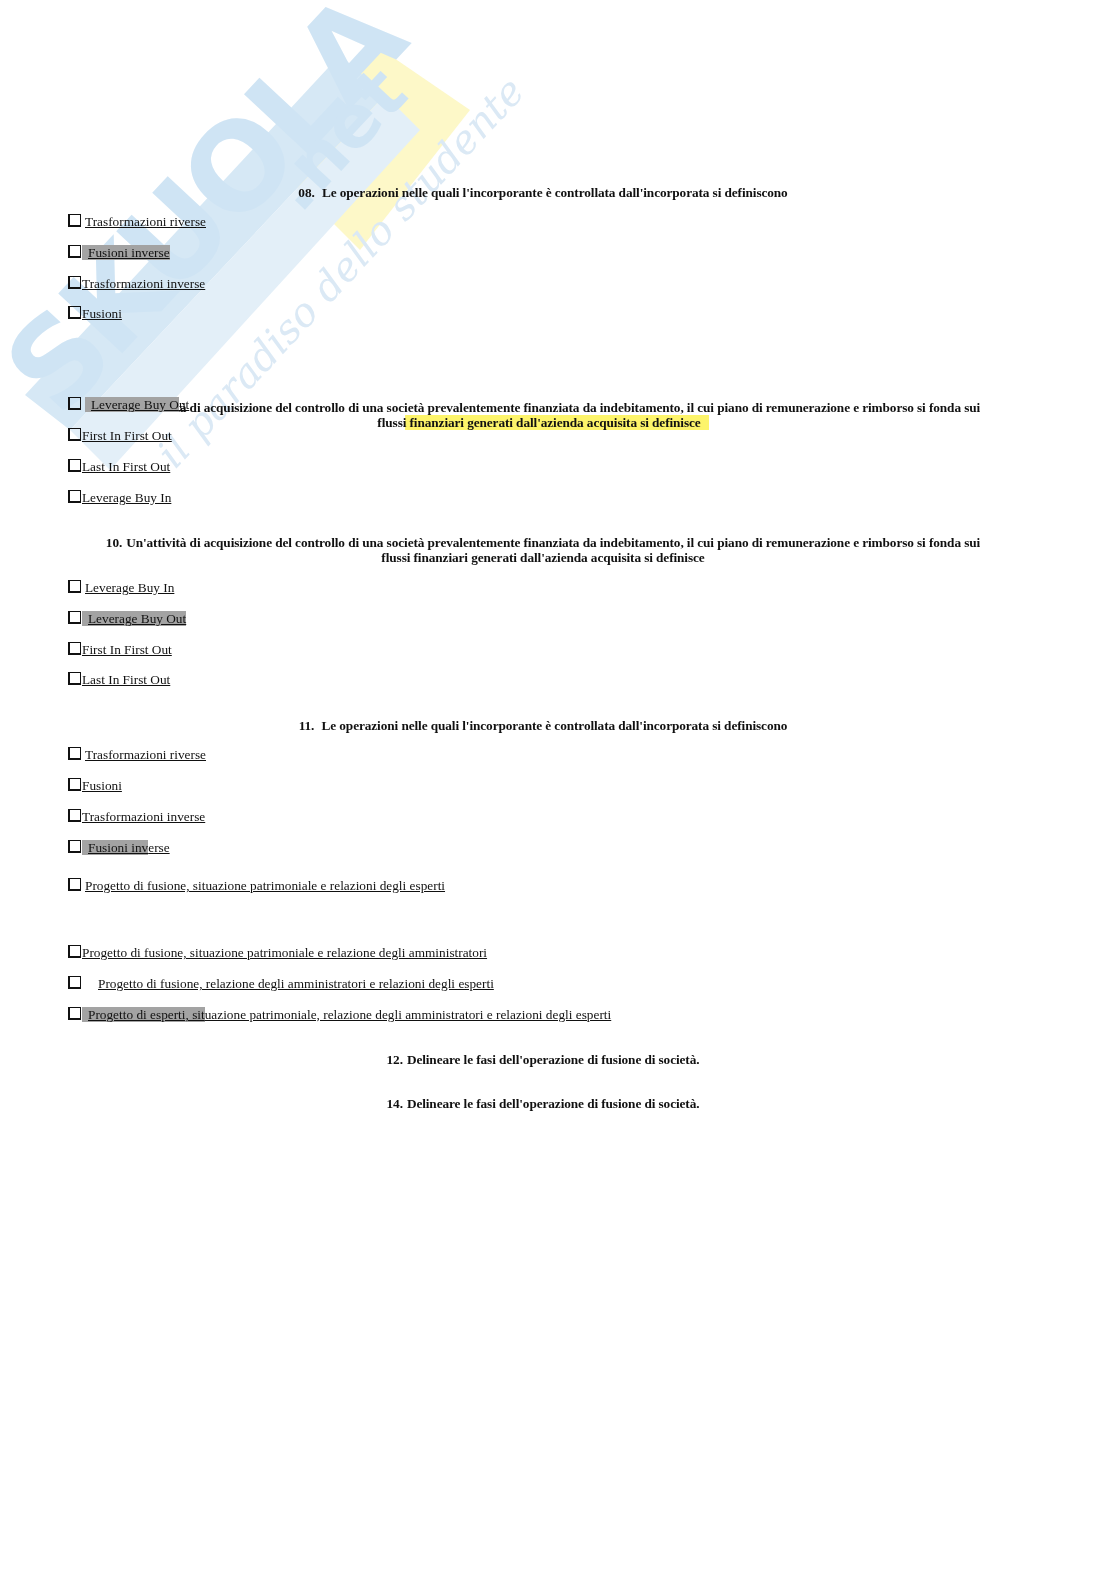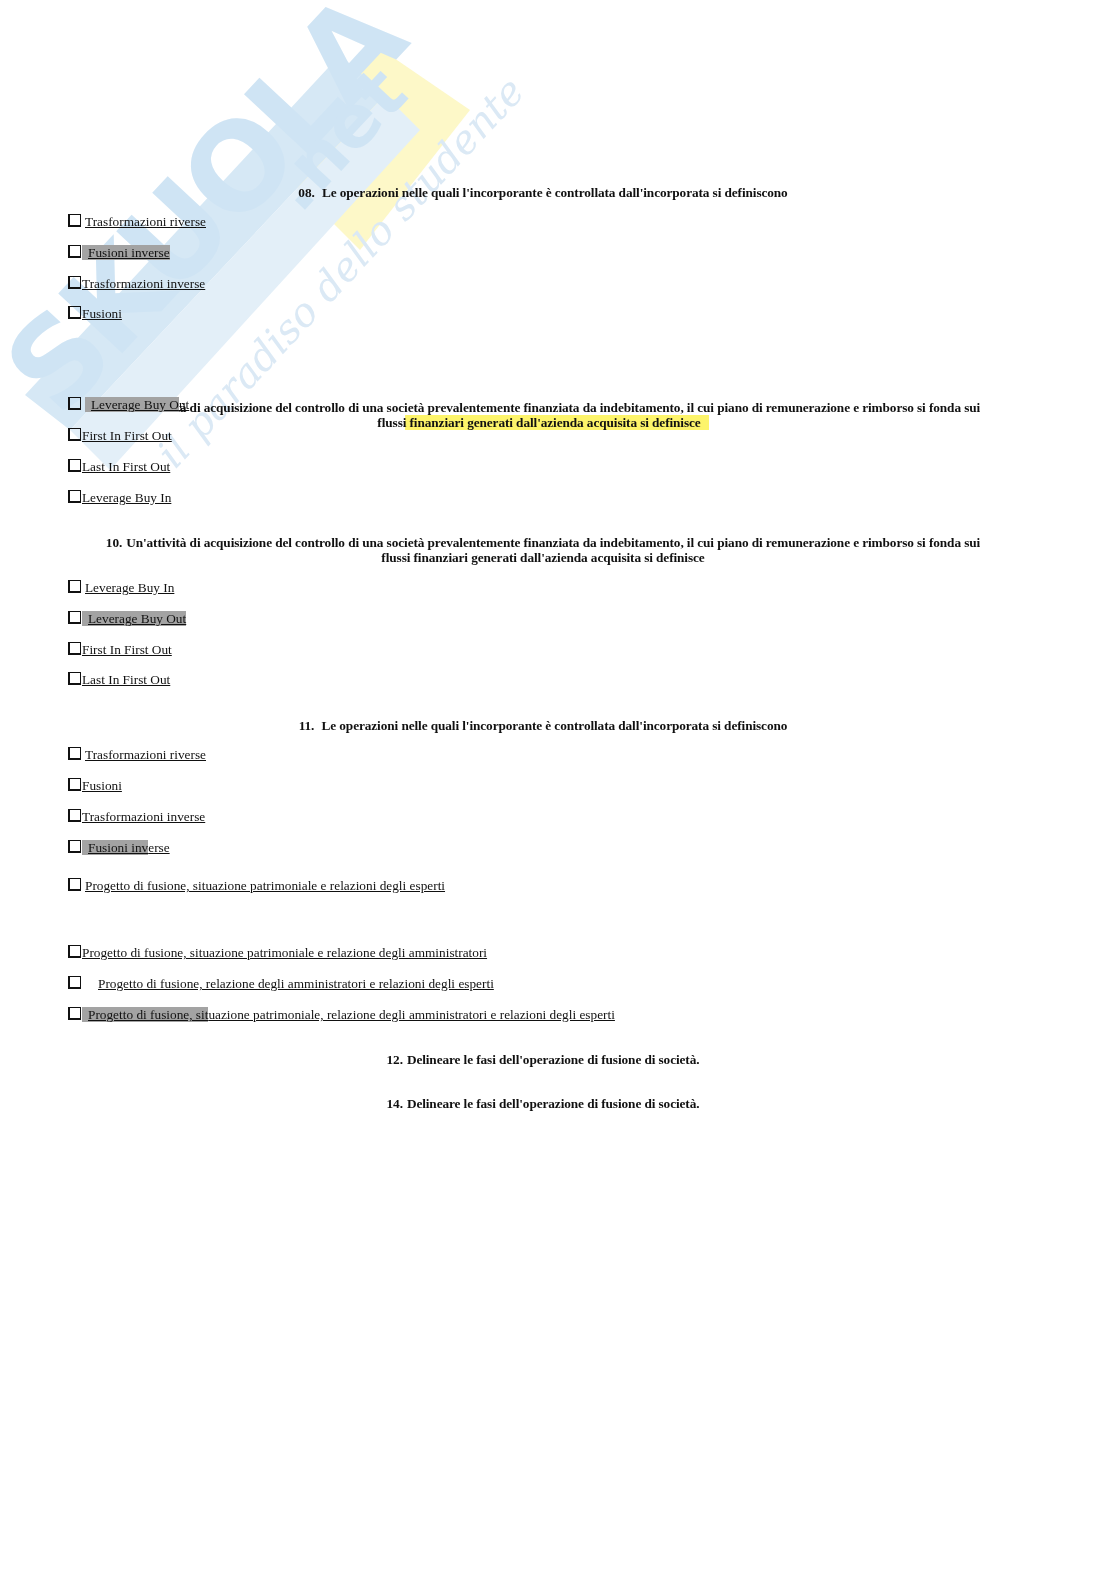--- a/index.html
+++ b/index.html
@@ -205,21 +205,21 @@
   <div class="option" style="top:942px;">
     <span class="checkbox"></span>
     <span class="opt-text">Progetto di fusione, situazione patrimoniale e relazione degli amministratori</span>
   </div>
   <div class="option" style="top:973px;gap:16px;">
     <span class="checkbox"></span>
     <span class="opt-text">Progetto di fusione, relazione degli amministratori e relazioni degli esperti</span>
   </div>
   <div class="option" style="top:1004px;">
     <span class="checkbox"></span>
-    <span class="opt-text"><span class="hl">Progetto di fusione, sit</span><span>uazione patrimoniale, relazione degli amministratori e relazioni degli esperti</span></span>
+    <span class="opt-text"><span class="hl">Progetto di esperti, sit</span><span>uazione patrimoniale, relazione degli amministratori e relazioni degli esperti</span></span>
   </div>
 
   <div class="question" style="top:1053px;">
     <span class="num">12.</span><span>Delineare le fasi dell'operazione di fusione di società.</span>
   </div>
 
   <div class="question" style="top:1097px;">
     <span class="num">14.</span><span>Delineare le fasi dell'operazione di fusione di società.</span>
   </div>
 

